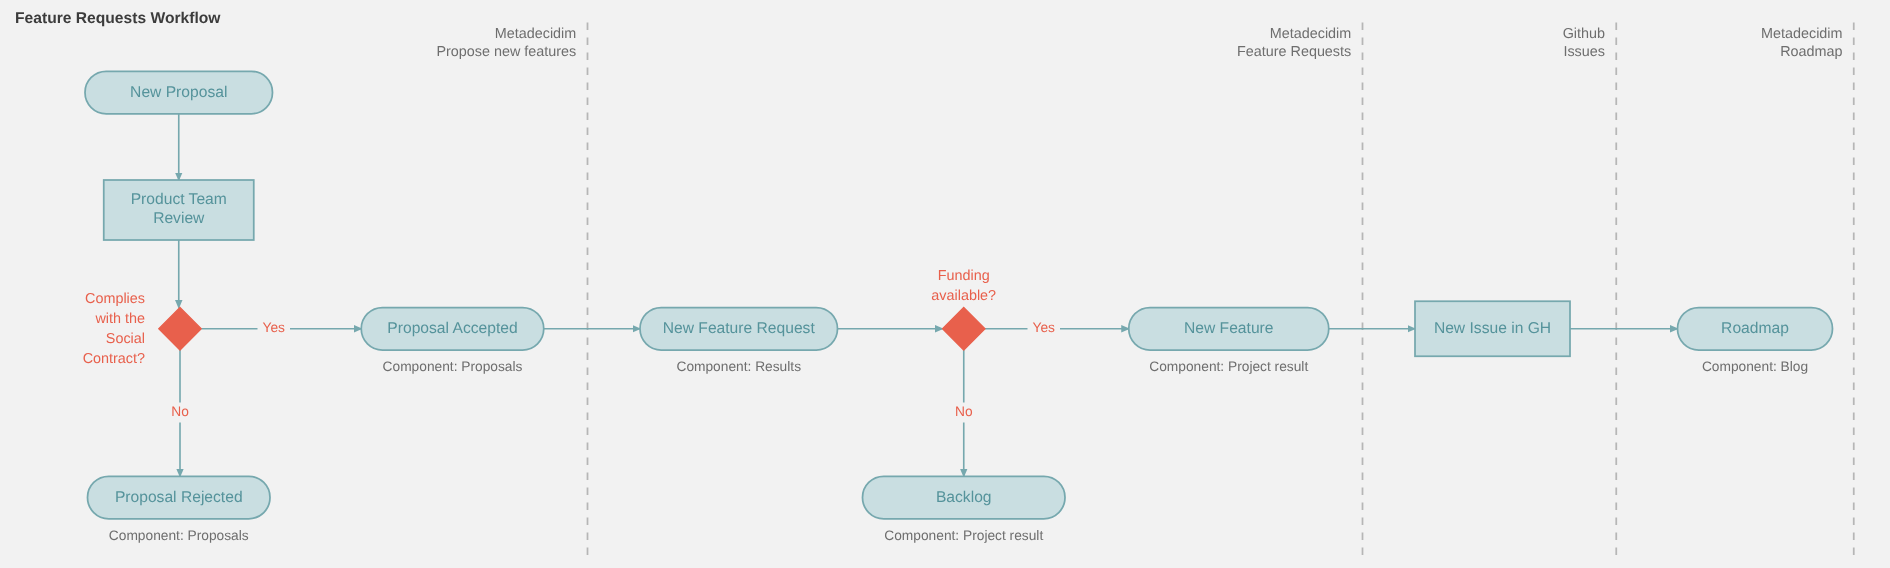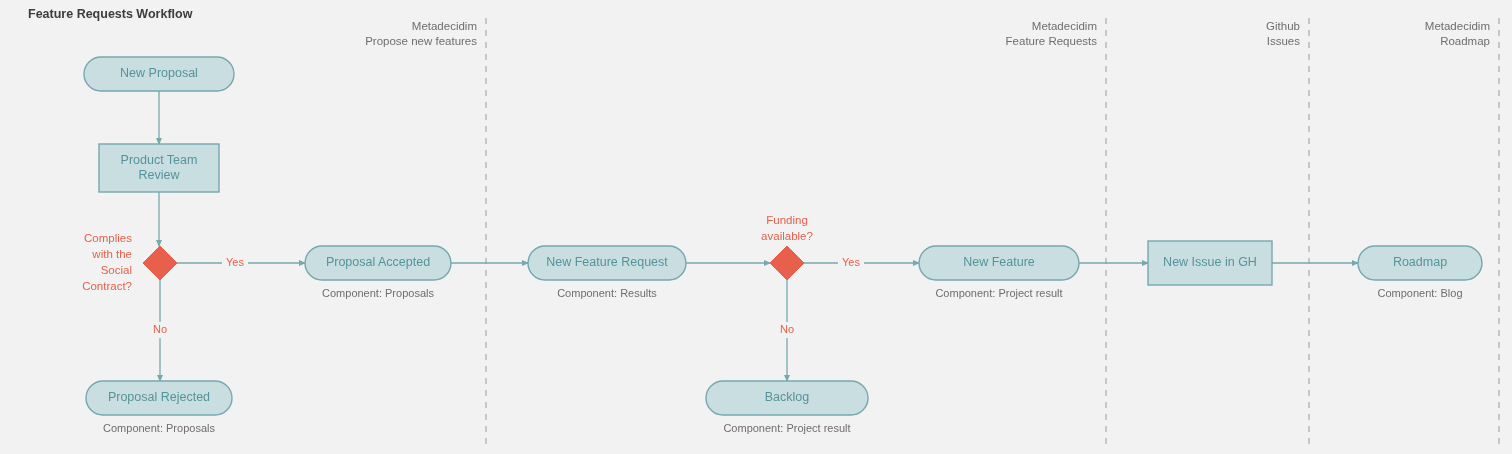--- a/index.html
+++ b/index.html
@@ -9,21 +9,21 @@
   }
   body {
     width: 1512px;
     height: 454px;
     font-family: "Liberation Sans", sans-serif;
     overflow: hidden;
     position: relative;
   }
   #diagram-root {
     position: absolute;
-    left: 16px;
+    left: 0;
     top: 0;
     width: 1200px;
     height: 454px;
   }
   svg { display: block; }
 
   .diagram-title {
     font-size: 12.5px;
     font-weight: bold;
     fill: #3c3c3c;

